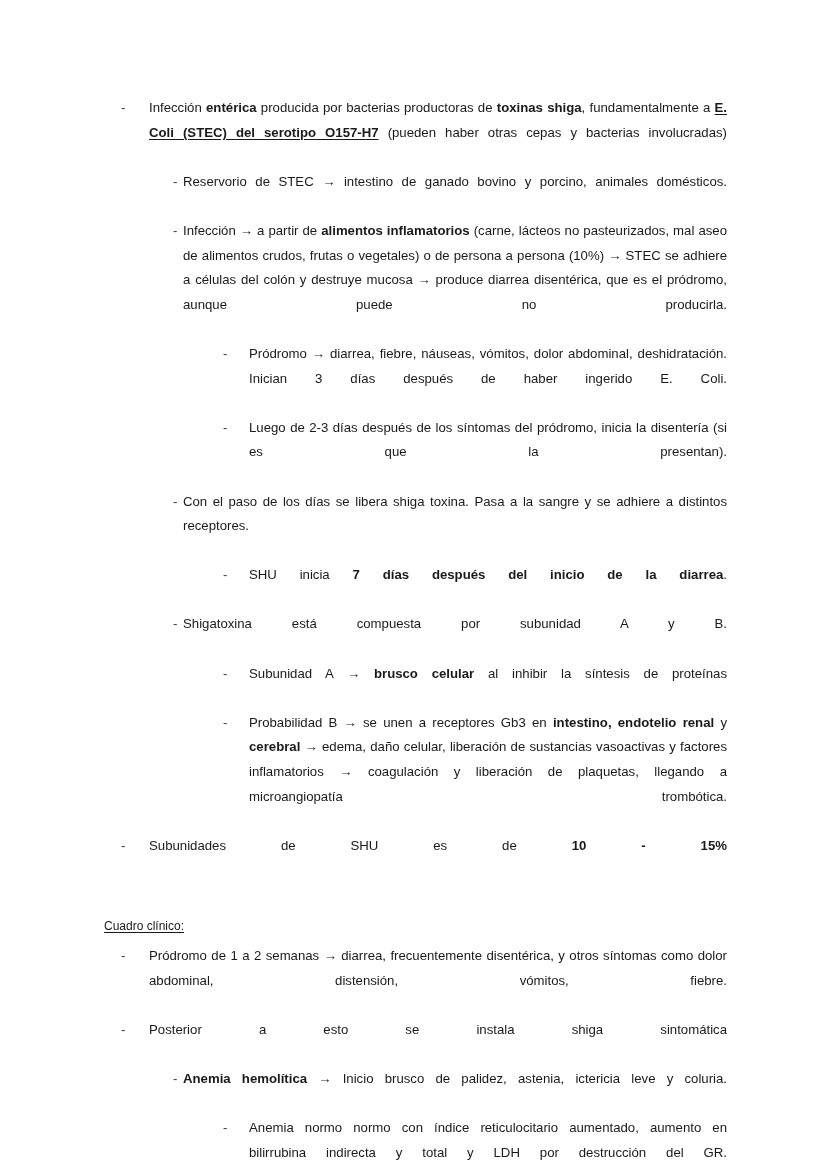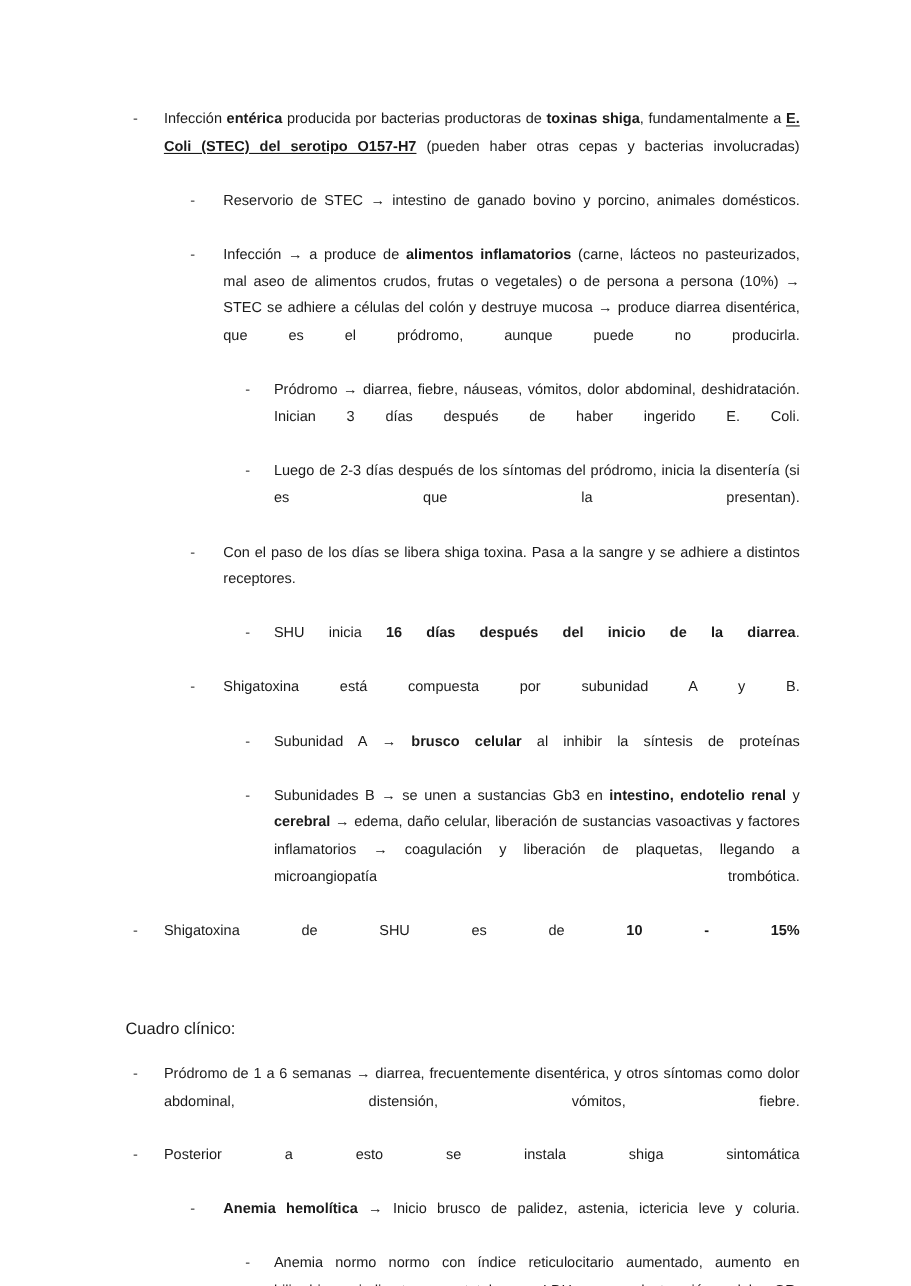--- a/index.html
+++ b/index.html
@@ -64,29 +64,30 @@
   .row > .txt::after {
     content: "";
     display: inline-block;
     width: 100%;
   }
 
   
   .lvl1 { margin-left: 23px;  width: 606px; }
   .lvl1 > .txt { margin-left: 28px; }
   .lvl2 { margin-left: 75px;  width: 554px; }
-  .lvl2 > .txt { margin-left: 30px; }
+  .lvl2 > .txt { margin-left: 10px; }
   .lvl3 { margin-left: 125px; width: 504px; }
   .lvl3 > .txt { margin-left: 26px; }
 
   .heading {
-    font-size: 15px;
+    font-size: 12px;
     line-height: 24.6px;
+    text-decoration: underline;
     text-underline-offset: 2px;
-    margin: 16px;
+    margin: 6px;
   }
 
   .spacer { height: 24.6px; }
 
   b, .b { font-weight: 700; }
   .bu { font-weight: 700; text-decoration: underline; text-underline-offset: 2px; }
 </style>
 </head>
 <body>
 
@@ -95,59 +96,59 @@
       <div class="row lvl1">
         <span class="bullet">-</span>
         <span class="txt"><span>Infección </span><span class="b">entérica</span><span> producida por bacterias productoras de </span><span class="b">toxinas shiga</span><span>, fundamentalmente a </span><span class="bu">E. Coli (STEC) del serotipo O157-H7</span><span> (pueden haber otras cepas y bacterias involucradas)</span></span>
       </div>
       <div class="row lvl2">
         <span class="bullet">-</span>
         <span class="txt"><span>Reservorio de STEC → intestino de ganado bovino y porcino, animales domésticos.</span></span>
       </div>
       <div class="row lvl2">
         <span class="bullet">-</span>
-        <span class="txt"><span>Infección → a produce de </span><span class="b">alimentos inflamatorios</span><span> (carne, lácteos no pasteurizados, mal aseo de alimentos crudos, frutas o vegetales) o de persona a persona (10%) → STEC se adhiere a células del colón y destruye mucosa → produce diarrea disentérica, que es el pródromo, aunque puede no producirla.</span></span>
+        <span class="txt"><span>Infección → a partir de </span><span class="b">alimentos inflamatorios</span><span> (carne, lácteos no pasteurizados, mal aseo de alimentos crudos, frutas o vegetales) o de persona a persona (10%) → STEC se adhiere a células del colón y destruye mucosa → produce diarrea disentérica, que es el pródromo, aunque puede no producirla.</span></span>
       </div>
       <div class="row lvl3">
         <span class="bullet">-</span>
         <span class="txt"><span>Pródromo → diarrea, fiebre, náuseas, vómitos, dolor abdominal, deshidratación. Inician 3 días después de haber ingerido E. Coli.</span></span>
       </div>
       <div class="row lvl3">
         <span class="bullet">-</span>
         <span class="txt"><span>Luego de 2-3 días después de los síntomas del pródromo, inicia la disentería (si es que la presentan).</span></span>
       </div>
       <div class="row lvl2">
         <span class="bullet">-</span>
         <span class="txt"><span>Con el paso de los días se libera shiga toxina. Pasa a la sangre y se adhiere a distintos receptores.</span></span>
       </div>
       <div class="row lvl3">
         <span class="bullet">-</span>
-        <span class="txt"><span>SHU inicia </span><span class="b">16 días después del inicio de la diarrea</span><span>.</span></span>
+        <span class="txt"><span>SHU inicia </span><span class="b">7 días después del inicio de la diarrea</span><span>.</span></span>
       </div>
       <div class="row lvl2">
         <span class="bullet">-</span>
         <span class="txt"><span>Shigatoxina está compuesta por subunidad A y B.</span></span>
       </div>
       <div class="row lvl3">
         <span class="bullet">-</span>
         <span class="txt"><span>Subunidad A → </span><span class="b">brusco celular</span><span> al inhibir la síntesis de proteínas</span></span>
       </div>
       <div class="row lvl3">
         <span class="bullet">-</span>
-        <span class="txt"><span>Subunidades B → se unen a sustancias Gb3 en </span><span class="b">intestino, endotelio renal</span><span> y </span><span class="b">cerebral</span><span> → edema, daño celular, liberación de sustancias vasoactivas y factores inflamatorios → coagulación y liberación de plaquetas, llegando a microangiopatía trombótica.</span></span>
+        <span class="txt"><span>Probabilidad B → se unen a receptores Gb3 en </span><span class="b">intestino, endotelio renal</span><span> y </span><span class="b">cerebral</span><span> → edema, daño celular, liberación de sustancias vasoactivas y factores inflamatorios → coagulación y liberación de plaquetas, llegando a microangiopatía trombótica.</span></span>
       </div>
       <div class="row lvl1">
         <span class="bullet">-</span>
-        <span class="txt"><span>Shigatoxina de SHU es de </span><span class="b">10 - 15%</span></span>
+        <span class="txt"><span>Subunidades de SHU es de </span><span class="b">10 - 15%</span></span>
       </div>
       <div class="spacer"></div>
       <div class="heading">Cuadro clínico:</div>
       <div class="row lvl1">
         <span class="bullet">-</span>
-        <span class="txt"><span>Pródromo de 1 a 6 semanas → diarrea, frecuentemente disentérica, y otros síntomas como dolor abdominal, distensión, vómitos, fiebre.</span></span>
+        <span class="txt"><span>Pródromo de 1 a 2 semanas → diarrea, frecuentemente disentérica, y otros síntomas como dolor abdominal, distensión, vómitos, fiebre.</span></span>
       </div>
       <div class="row lvl1">
         <span class="bullet">-</span>
         <span class="txt"><span>Posterior a esto se instala shiga sintomática</span></span>
       </div>
       <div class="row lvl2">
         <span class="bullet">-</span>
         <span class="txt"><span class="b">Anemia hemolítica</span><span> → Inicio brusco de palidez, astenia, ictericia leve y coluria.</span></span>
       </div>
       <div class="row lvl3">

